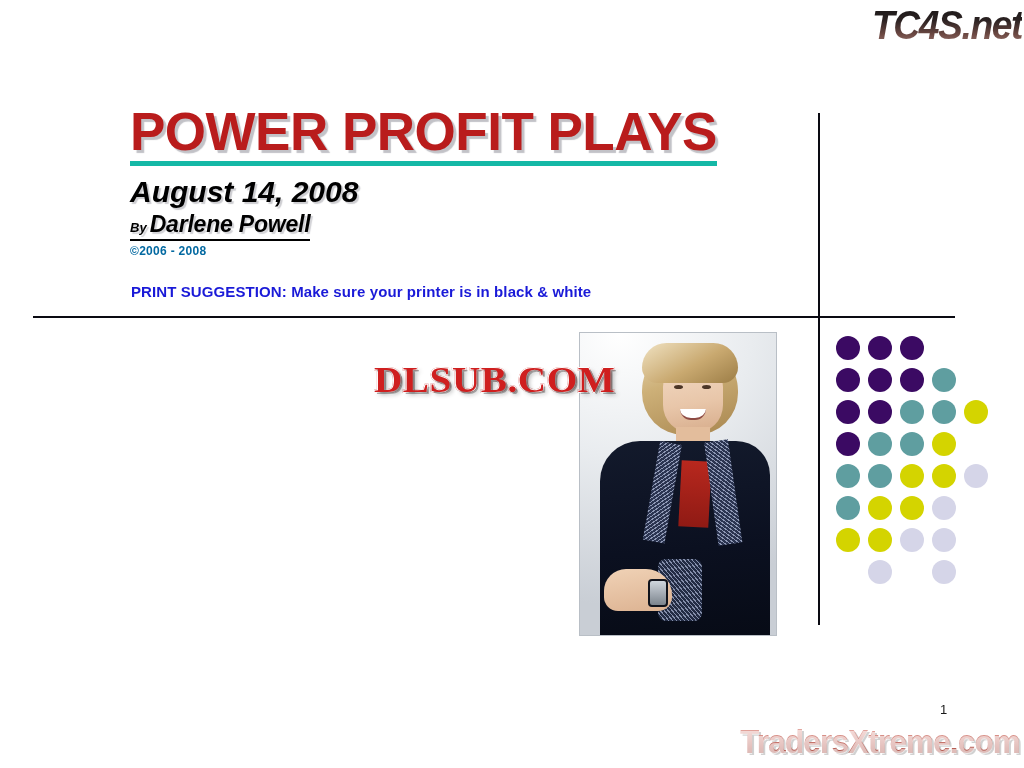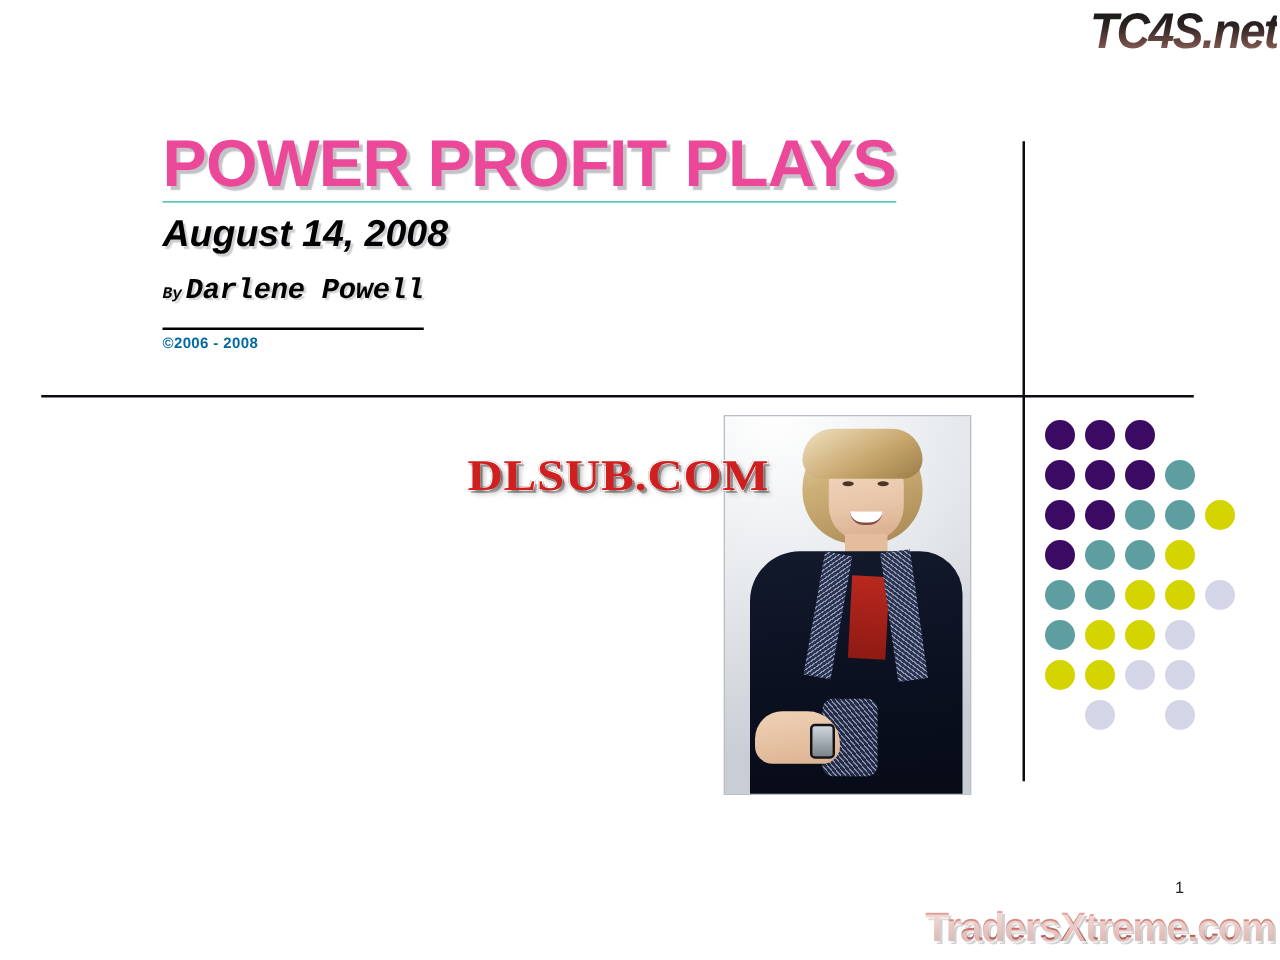--- a/index.html
+++ b/index.html
@@ -45,47 +45,46 @@
   
   #title-block {
     position: absolute;
     left: 130px;
     top: 103px;
     width: 660px;
   }
   #main-title {
     font-size: 53px;
     font-weight: bold;
-    color: #ec4899;
+    color: #b91c1c;
     letter-spacing: -0.5px;
     line-height: 58px;
     white-space: nowrap;
     text-shadow: 3px 3px 1px rgba(120,120,130,0.45);
-    border-bottom: 1px solid #14b8a6;
+    border-bottom: 5px solid #14b8a6;
     display: inline-block;
     padding-bottom: 0px;
     transform: scaleX(1.0);
   }
   #subtitle-date {
     margin-top: 9px;
     font-size: 30px;
     font-weight: bold;
     font-style: italic;
     color: #000000;
     letter-spacing: 0px;
     line-height: 34px;
     text-shadow: 2px 2px 1px rgba(130,130,140,0.40);
   }
   #byline-row {
-    margin-top: 14px;
+    margin-top: 2px;
     display: inline-block;
     border-bottom: 2px solid #000000;
-    padding-bottom: 17px;
+    padding-bottom: 1px;
     text-shadow: 2px 2px 1px rgba(130,130,140,0.35);
-    font-family: Liberation Mono, monospace;
   }
   #byline-by {
     font-size: 13px;
     font-weight: bold;
     font-style: italic;
     color: #000000;
     vertical-align: baseline;
   }
   #byline-name {
     font-size: 23px;
@@ -339,20 +338,21 @@
 
   <div id="title-block">
     <div id="main-title">POWER PROFIT PLAYS</div>
     <div id="subtitle-date">August  14, 2008</div>
     <div id="byline-row">
       <span id="byline-by">By</span><span id="byline-name">Darlene Powell</span>
     </div>
     <div id="copyright">©2006 - 2008</div>
   </div>
 
+  <div id="print-suggestion">PRINT SUGGESTION:  Make sure your printer is in black &amp; white</div>
 
   <div id="rule-horizontal"></div>
   <div id="rule-vertical"></div>
 
   <div id="photo-frame">
     <div class="ph-bg"></div>
     <div class="ph-hair"></div>
     <div class="ph-face"></div>
     <div class="ph-hair-front"></div>
     <div class="ph-eye-l"></div>

